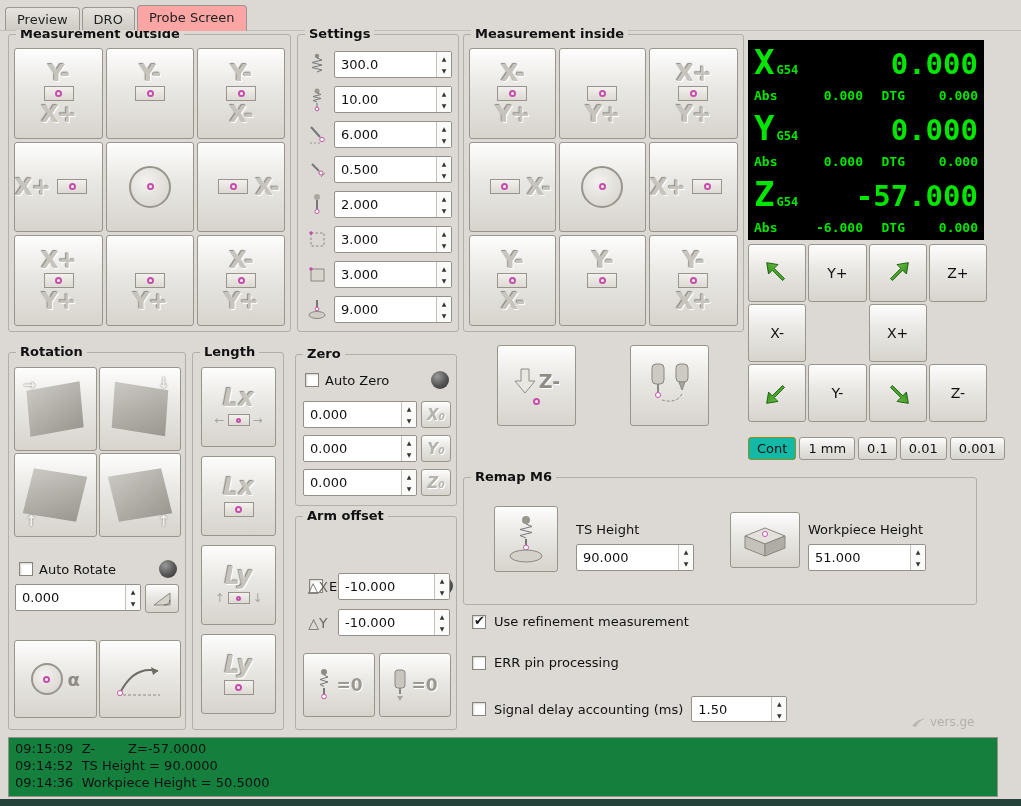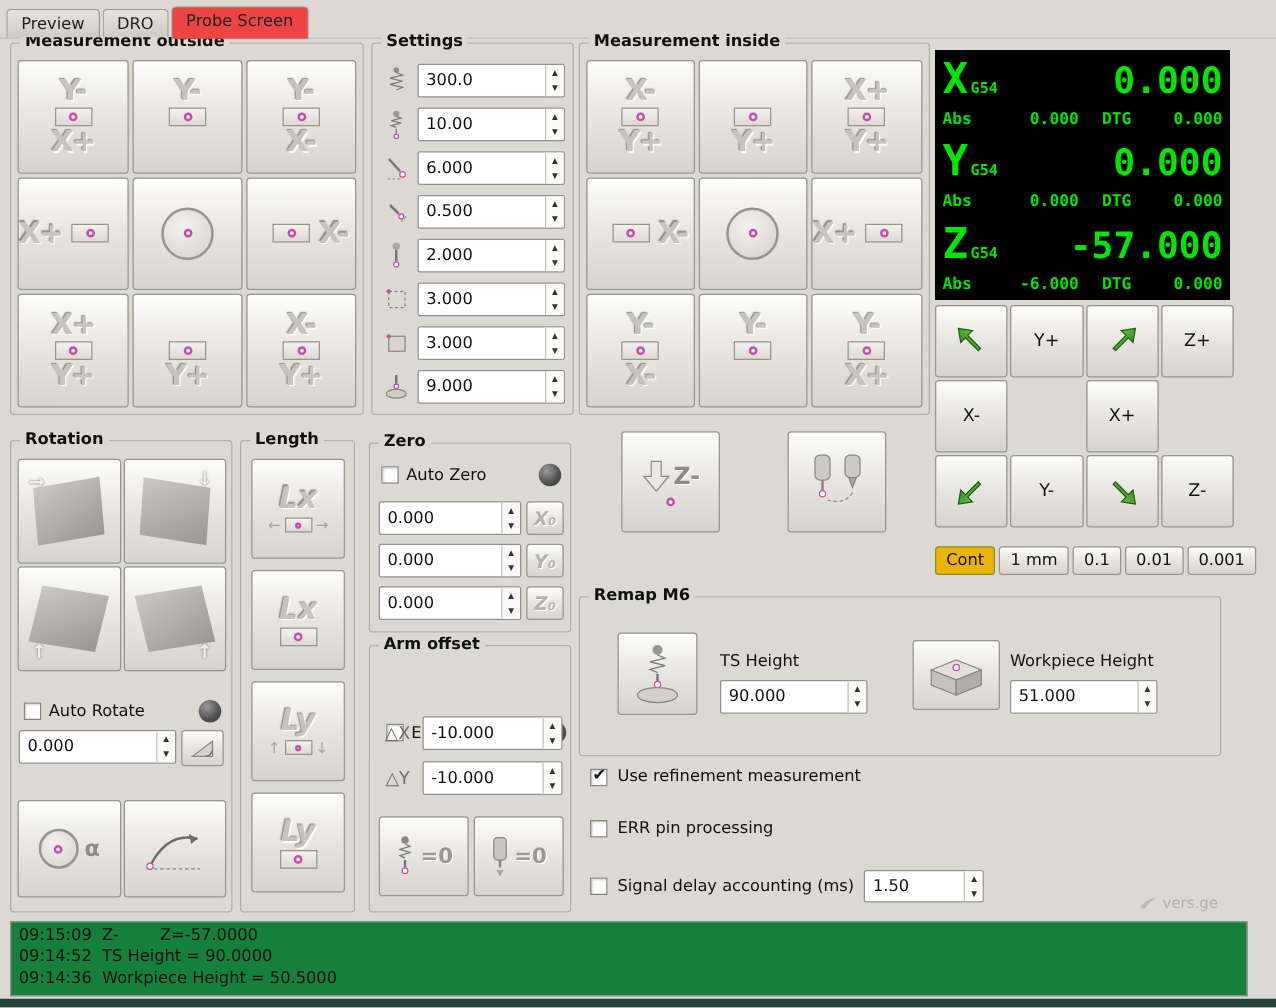--- a/index.html
+++ b/index.html
@@ -11,21 +11,21 @@
     font-size:13px; color:#111;
   }
   
   #tabs { position:absolute; top:3px; left:5px; display:flex; align-items:flex-end; height:27px; z-index:5;}
   .tab {
     padding:4px 11px 3px; margin-right:2px; font-size:13px; color:#222;
     background:linear-gradient(#e6e3de,#cfccc6);
     border:1px solid #9a978f; border-bottom:none; border-radius:4px 4px 0 0;
     cursor:default;
   }
-  .tab.active { background:#ef4444; padding-bottom:6px; position:relative; top:1px; }
+  .tab.active { background:#fca5a5; padding-bottom:6px; position:relative; top:1px; }
   #tabline { position:absolute; top:30px; left:0; width:1021px; height:1px; background:#c2bfba; }
 
   
   .frame { position:absolute; border:1px solid #b2afa9; border-radius:3px; }
   .frame-title {
     position:absolute; top:-9px; left:7px; padding:0 4px;
     background:#dcd9d4; font-weight:bold; font-size:13px; white-space:nowrap;
   }
 
   
@@ -80,21 +80,21 @@
     display:grid; grid-template-columns:repeat(4,1fr); grid-template-rows:repeat(3,1fr); gap:2px; }
   .jbtn { display:flex; align-items:center; justify-content:center; font-size:14px; }
   .jempty { background:transparent; }
   .garrow.nw { transform:scaleX(-1); }
   .garrow.se { transform:scaleY(-1); }
   .garrow.sw { transform:scale(-1,-1); }
 
   
   #inc { position:absolute; left:748px; top:437px; display:flex; gap:3px; }
   .ibtn { height:23px; padding:3px 8px 0; font-size:13px; text-align:center; }
-  .ibtn.active { background:#eab308; border-color:#8f8f17; box-shadow:none; }
+  .ibtn.active { background:#14b8a6; border-color:#8f8f17; box-shadow:none; }
 
   
   .chkrow { position:absolute; display:flex; align-items:center; gap:6px; }
   .chk { width:14px; height:14px; background:#fff; border:1px solid #87847d; box-shadow:inset 1px 1px 2px #d6d3cd; position:relative; flex:0 0 14px; }
   .chk.checked::after { content:"✔"; position:absolute; left:1px; top:-3px; font-size:13px; color:#1a1a1a; }
   .led { width:18px; height:18px; border-radius:50%;
     background:radial-gradient(circle at 35% 30%, #9a9a9a, #555 55%, #323232); flex:0 0 18px; }
 
   
   .rgrid { position:absolute; top:14px; left:5px; width:167px; display:grid; grid-template-columns:1fr 1fr; gap:2px; }

